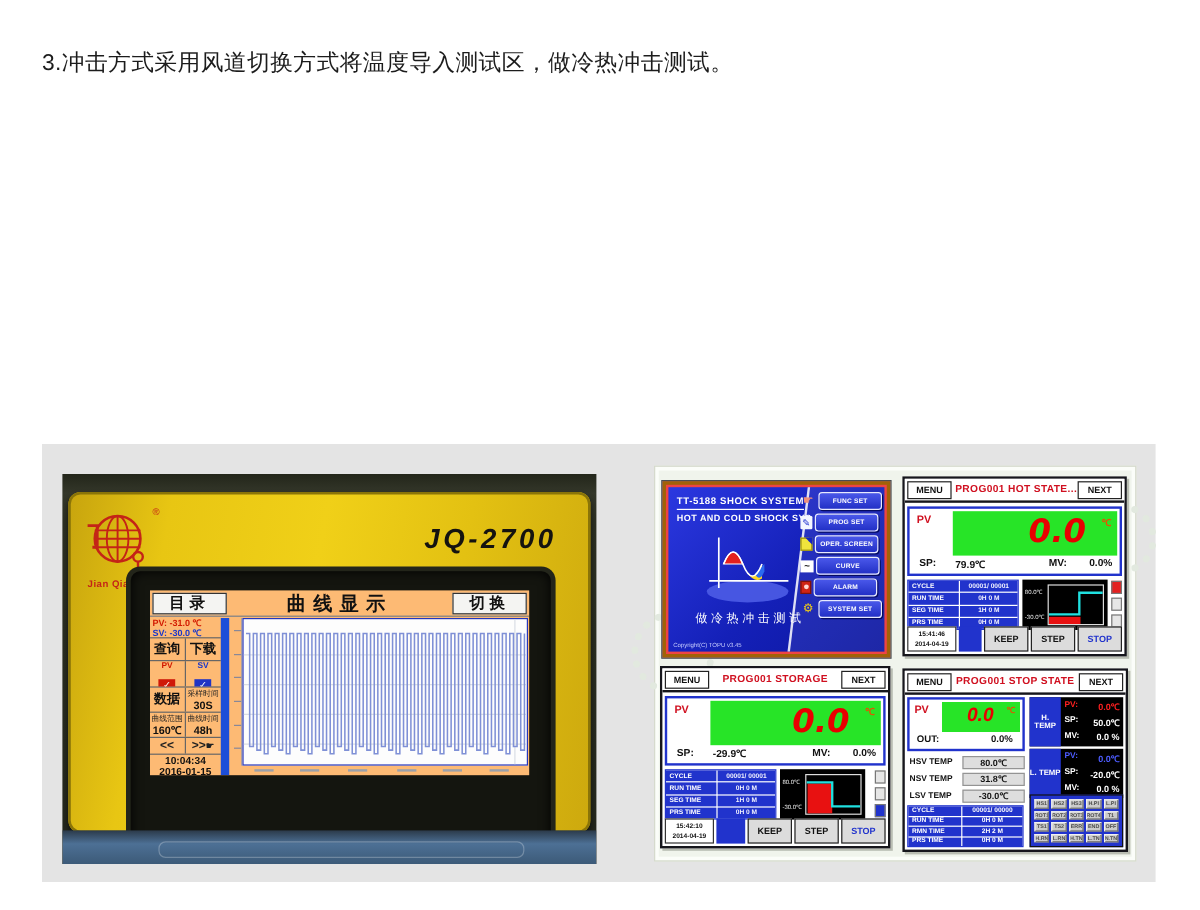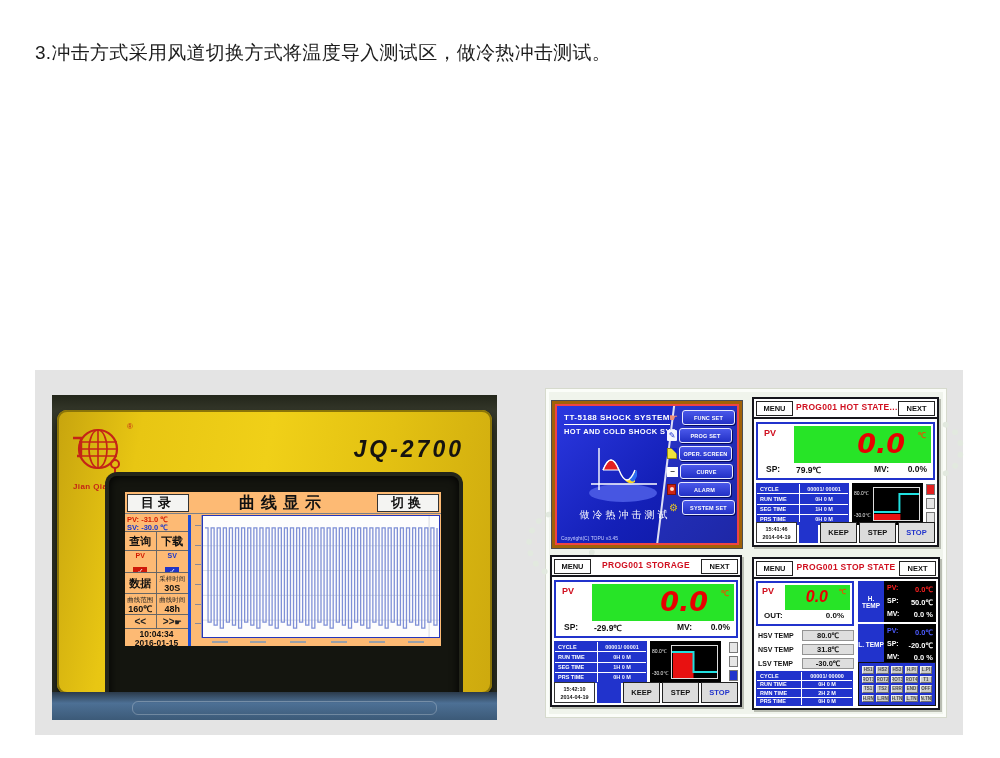--- a/index.html
+++ b/index.html
@@ -23,21 +23,21 @@
   .brand-name { position:absolute; left:2px; top:58px; font-size:8px; font-weight:bold; color:#c42417; white-space:nowrap; letter-spacing:.4px; }
   .reg-mark { position:absolute; left:56px; top:-2px; font-size:8px; color:#c42417; }
   .model-label { position:absolute; right:28px; top:26px; font-size:23px; font-weight:bold; font-style:italic; letter-spacing:3px; color:#151310; }
   .bezel { position:absolute; left:52px; top:66px; width:350px; height:230px; background:#14150f; border-radius:8px; box-shadow:0 0 0 4px #23251a, inset 0 0 10px #000; }
   .lscreen { position:absolute; left:16px; top:16px; width:316px; height:154px; background:#fdba74; overflow:hidden; font-family:"Liberation Sans",sans-serif; }
 
   .ls-head { position:absolute; left:0; top:0; right:0; height:22px; border-bottom:1px solid #7a7f88; }
   .ls-btn { position:absolute; top:2px; width:62px; height:18px; background:#f4f4f2; border:1px solid #333; font-size:13px; font-weight:bold; color:#111; text-align:center; line-height:16px; letter-spacing:4px; }
   .ls-title { position:absolute; left:90px; right:90px; top:1px; text-align:center; font-size:16px; font-weight:bold; color:#111; letter-spacing:6px; }
 
-  .ls-side { position:absolute; left:0; top:23px; width:66px; bottom:0; border-right:3px solid #1d4ed8; }
+  .ls-side { position:absolute; left:0; top:23px; width:66px; bottom:0; border-right:7px solid #1d4ed8; }
   .ls-row { display:flex; border-bottom:1px solid #666; }
   .ls-cell { flex:1 1 50%; border-right:1px solid #666; text-align:center; overflow:hidden; }
   .ls-cell:last-child { border-right:none; }
   .pvsv { height:17px; display:block; text-align:left; padding:1px 0 0 2px; }
   .pvline { font-size:7.5px; font-weight:bold; line-height:8px; white-space:nowrap; }
   .pv-red { color:#d21a00; } .sv-blue { color:#1736cc; }
   .r-btns { height:19px; } .r-btns .ls-cell { font-size:11px; font-weight:bold; line-height:19px; color:#111; }
   .r-checks { height:22px; }
   .chk-lab { display:block; font-size:7px; font-weight:bold; line-height:8px; margin-top:1px; }
   .chk-box { display:inline-block; width:14px; height:10px; color:#fff; font-size:8px; line-height:10px; }

